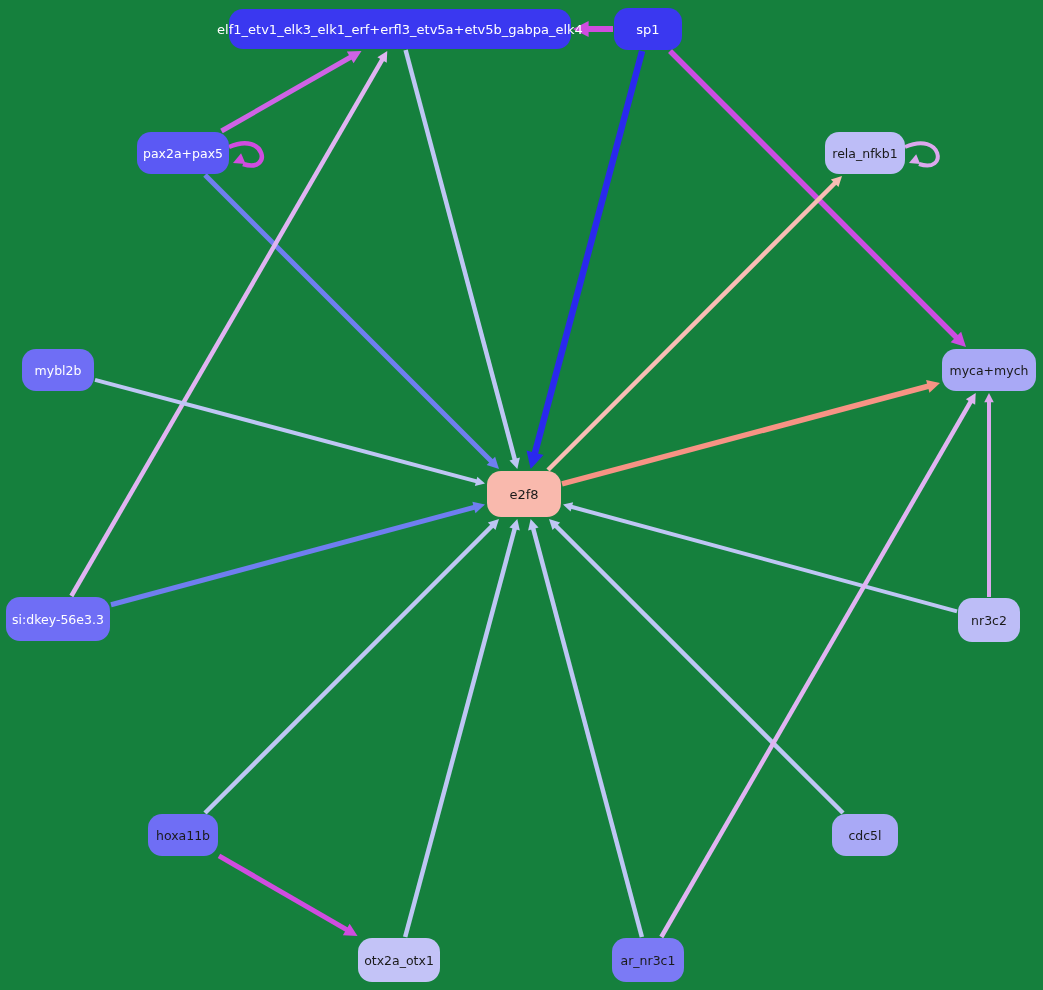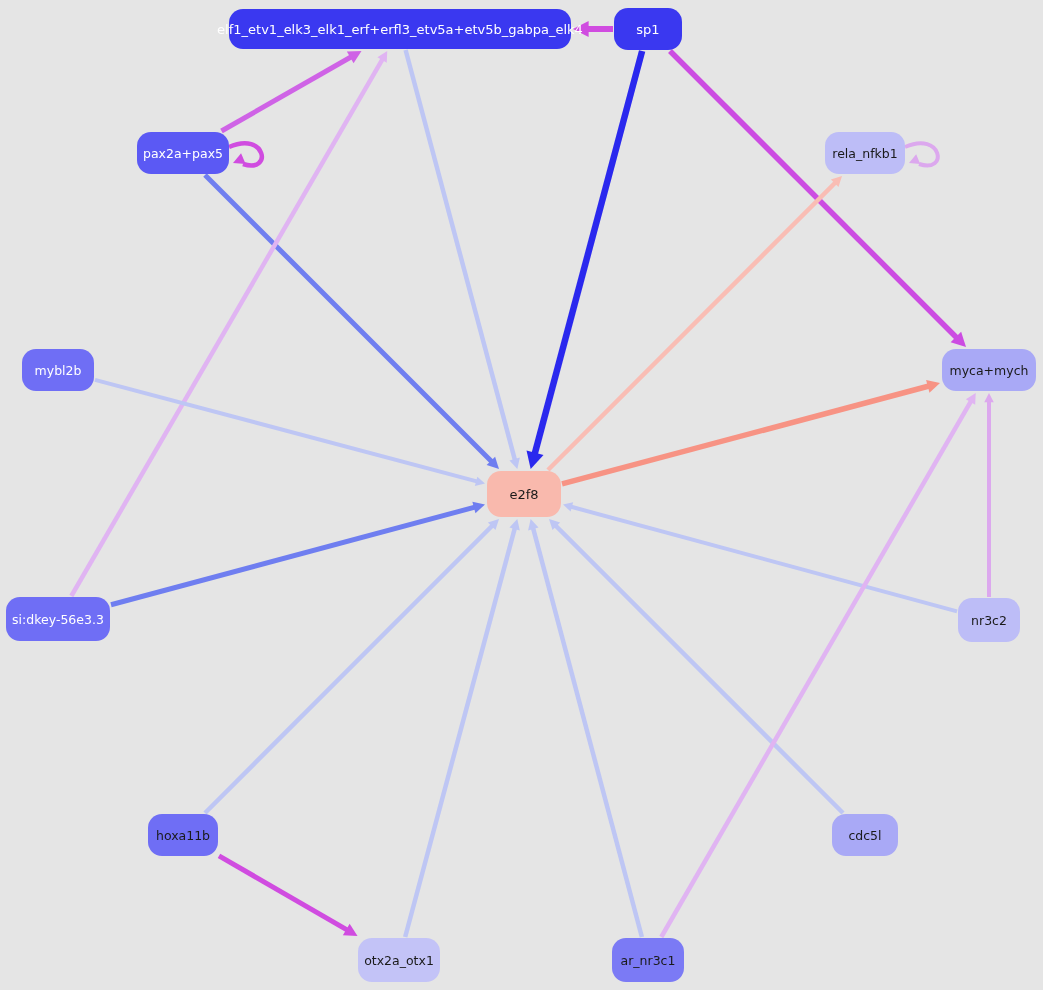--- a/index.html
+++ b/index.html
@@ -10,21 +10,21 @@
   body {
     width: 1043px;
     height: 990px;
     font-family: "DejaVu Sans", sans-serif;
     overflow: hidden;
   }
   #graph-root {
     position: relative;
     width: 1043px;
     height: 990px;
-    background: #e5e5e5;
+    background: #15803d;
   }
   svg#network {
     position: absolute;
     left: 0;
     top: 0;
     width: 1043px;
     height: 990px;
     display: block;
   }
   .node-rect {

